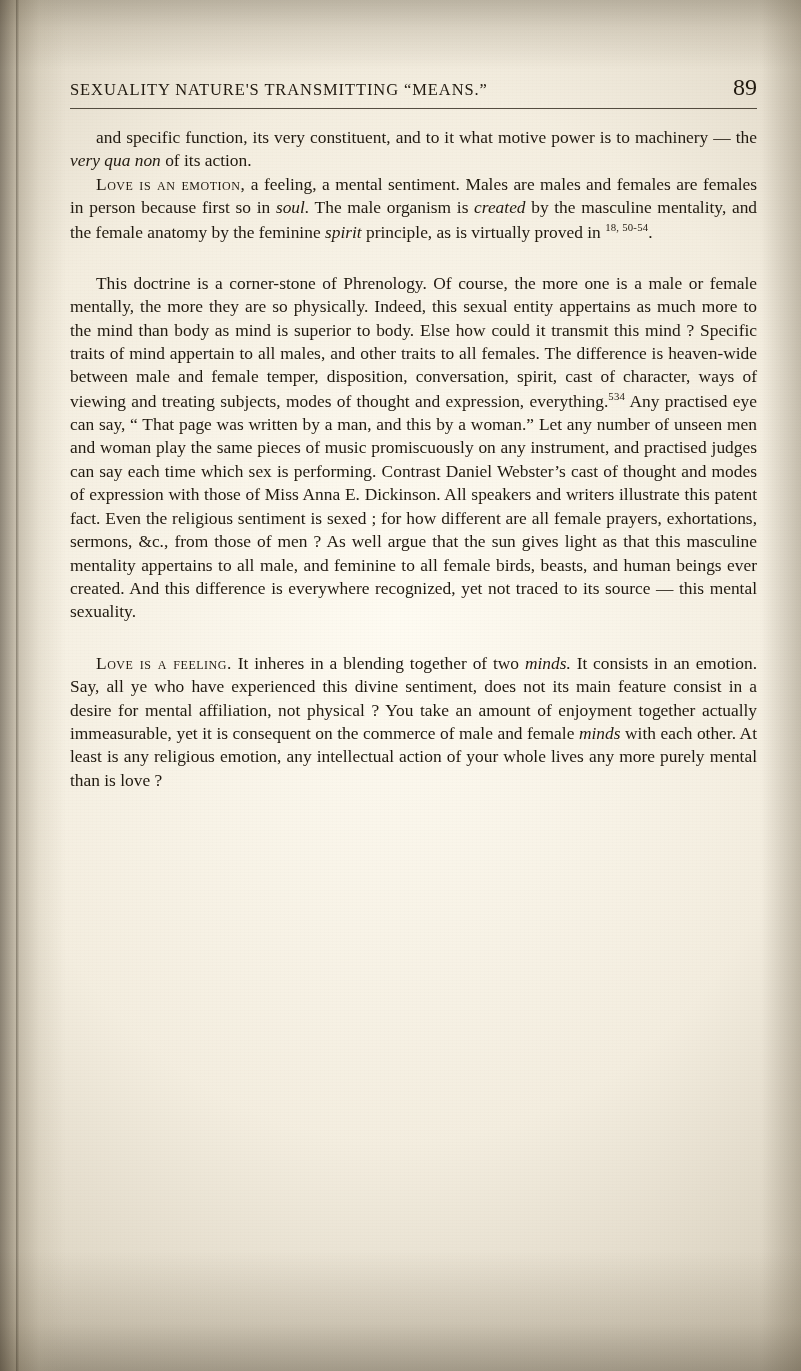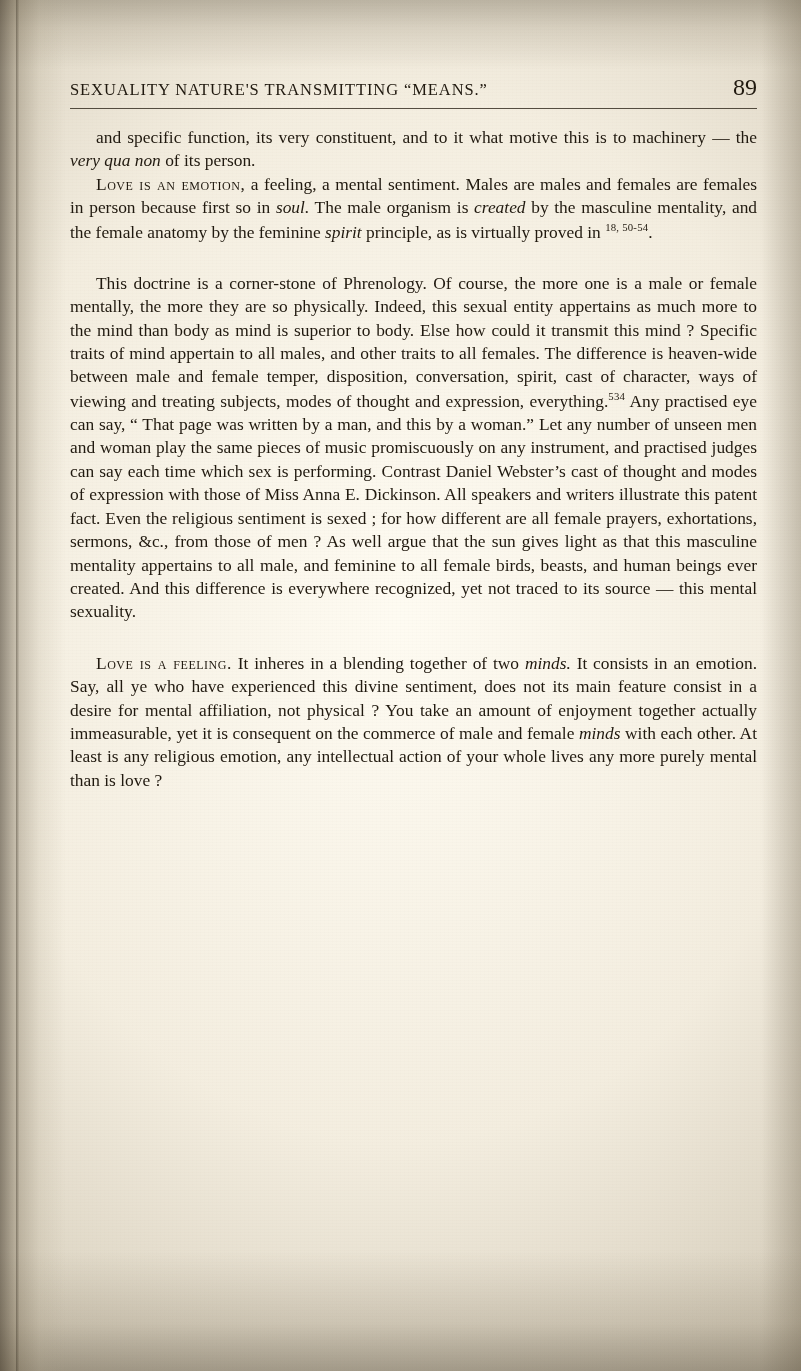--- a/index.html
+++ b/index.html
@@ -134,21 +134,21 @@
   <div class="paper"></div>
   <div class="noise"></div>
 
   <div class="content">
 
     <div class="running-head">
       <span class="rh-title">SEXUALITY NATURE'S TRANSMITTING “MEANS.”</span>
       <span class="rh-page">89</span>
     </div>
 
-    <p class="indent"><span>and specific function, its very constituent, and to it what motive this is to machinery — the </span><span class="it">very qua non</span><span> of its person.</span></p>
+    <p class="indent"><span>and specific function, its very constituent, and to it what motive power is to machinery — the </span><span class="it">very qua non</span><span> of its action.</span></p>
 
 
     <p class="indent"><span class="smallcaps">Love is an emotion,</span><span> a feeling, a mental sentiment. Males are males and females are females in person because first so in </span><span class="it">soul.</span><span> The male organism is </span><span class="it">created</span><span> by the masculine mentality, and the female anatomy by the feminine </span><span class="it">spirit</span><span> principle, as is virtually proved in </span><sup>18, 50-54</sup><span>.</span></p>
 
     <p class="indent tight"><span>This doctrine is a corner-stone of Phrenology. Of course, the more one is a male or female mentally, the more they are so physically. Indeed, this sexual entity appertains as much more to the mind than body as mind is superior to body. Else how could it transmit this mind ? Specific traits of mind appertain to all males, and other traits to all females. The difference is heaven-wide between male and female temper, disposition, conversation, spirit, cast of character, ways of viewing and treating subjects, modes of thought and expression, everything.</span><sup>534</sup><span> Any practised eye can say, “ That page was written by a man, and this by a woman.” Let any number of unseen men and woman play the same pieces of music promiscuously on any instrument, and practised judges can say each time which sex is performing. Contrast Daniel Webster’s cast of thought and modes of expression with those of Miss Anna E. Dickinson. All speakers and writers illustrate this patent fact. Even the religious sentiment is sexed ; for how different are all female prayers, exhortations, sermons, &amp;c., from those of men ? As well argue that the sun gives light as that this masculine mentality appertains to all male, and feminine to all female birds, beasts, and human beings ever created. And this difference is everywhere recognized, yet not traced to its source — this mental sexuality.</span></p>
 
     <p class="indent tight"><span class="smallcaps">Love is a feeling.</span><span> It inheres in a blending together of two </span><span class="it">minds.</span><span> It consists in an emotion. Say, all ye who have experienced this divine sentiment, does not its main feature consist in a desire for mental affiliation, not physical ? You take an amount of enjoyment together actually immeasurable, yet it is consequent on the commerce of male and female </span><span class="it">minds</span><span> with each other. At least is any religious emotion, any intellectual action of your whole lives any more purely mental than is love ?</span></p>
 
 
   </div>

